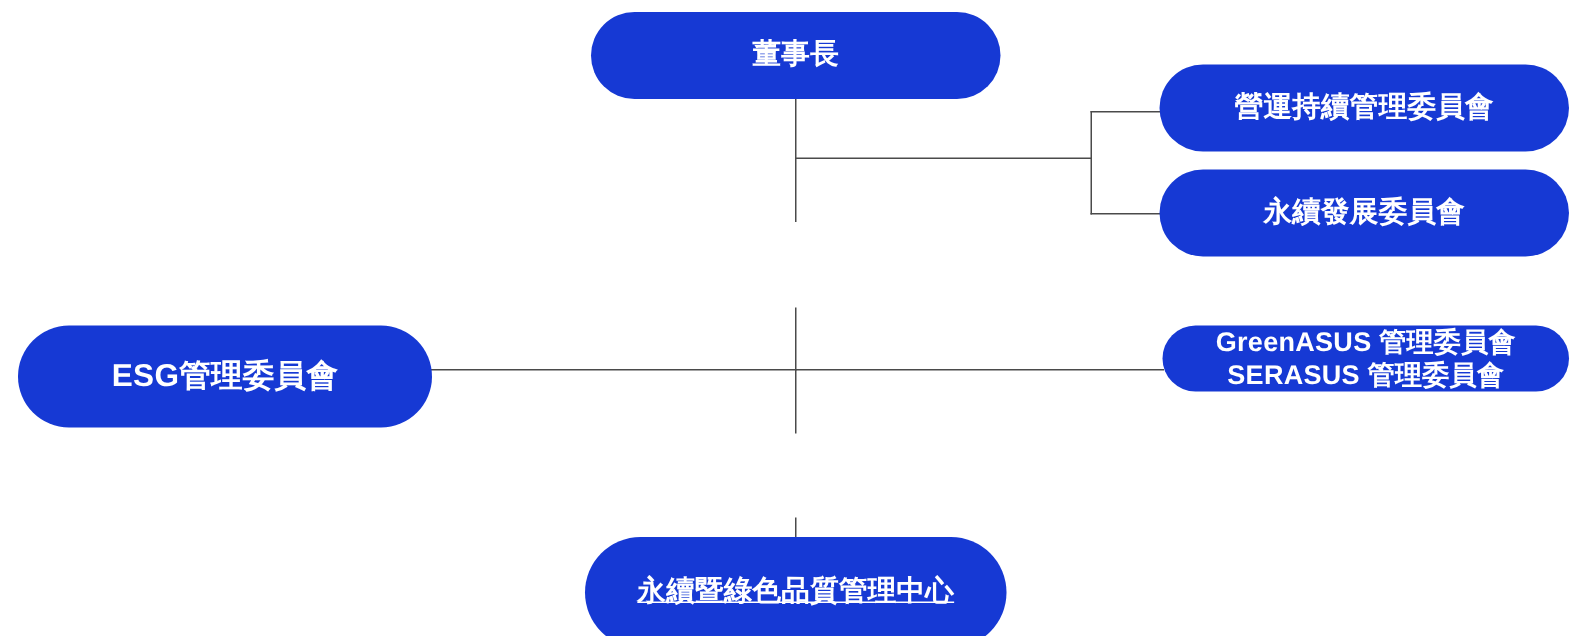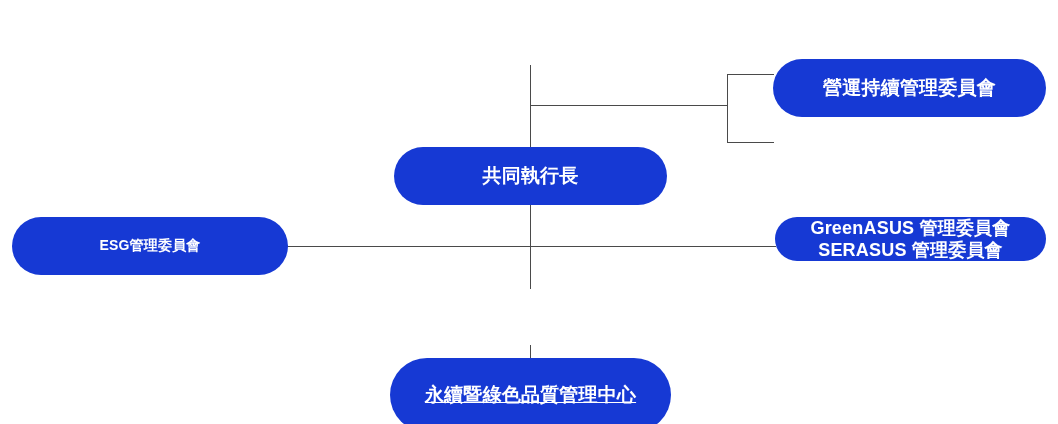--- a/index.html
+++ b/index.html
@@ -31,22 +31,22 @@
     line-height: 1.25;
     letter-spacing: 0.2px;
     z-index: 2;
     padding: 0 10px;
     white-space: pre-line;
   }
   .node-chairman   { left: 394px; top: 8px;   width: 273px; height: 58px; font-size: 19px; }
   .node-co-ceo     { left: 394px; top: 147px; width: 273px; height: 58px; font-size: 19px; }
   .node-cso        { left: 394px; top: 288px; width: 273px; height: 58px; font-size: 19px; }
   .node-center     { left: 390px; top: 358px; width: 281px; height: 74px; font-size: 19px; text-decoration: underline; }
-  .node-esg        { left: 12px;  top: 217px; width: 276px; height: 58px; font-size: 14px; }
-  .node-bcm        { left: 773px; top: 59px;  width: 273px; height: 58px; font-size: 19px; }
+  .node-esg        { left: 12px;  top: 217px; width: 276px; height: 68px; font-size: 21px; }
+  .node-bcm        { left: 773px; top: 43px;  width: 273px; height: 58px; font-size: 19px; }
   .node-sustain    { left: 773px; top: 113px; width: 273px; height: 58px; font-size: 19px; }
   .node-green      { left: 775px; top: 217px; width: 271px; height: 44px; font-size: 18px; }
 
   .line {
     position: absolute;
     background: #4a4a4a;
     z-index: 1;
   }
   .line-v { width: 1px; }
   .line-h { height: 1px; }
@@ -75,20 +75,21 @@
   <div class="line line-v trunk-top"></div>
   <div class="line line-h branch-right"></div>
   <div class="line line-v bracket-v"></div>
   <div class="line line-h bracket-arm-1"></div>
   <div class="line line-h bracket-arm-2"></div>
   <div class="line line-v trunk-mid"></div>
   <div class="line line-h spine-left"></div>
   <div class="line line-h spine-right"></div>
   <div class="line line-v trunk-bottom"></div>
 
+  <div class="node node-chairman">董事長</div>
   <div class="node node-bcm">營運持續管理委員會</div>
-  <div class="node node-co-ceo">共同執行長</div>
+  <div class="node node-sustain">永續發展委員會</div>
   <div class="node node-esg">ESG管理委員會</div>
   <div class="node node-green">GreenASUS 管理委員會
 SERASUS 管理委員會</div>
   <div class="node node-center">永續暨綠色品質管理中心</div>
 
 </div>
 
 </body></html>

